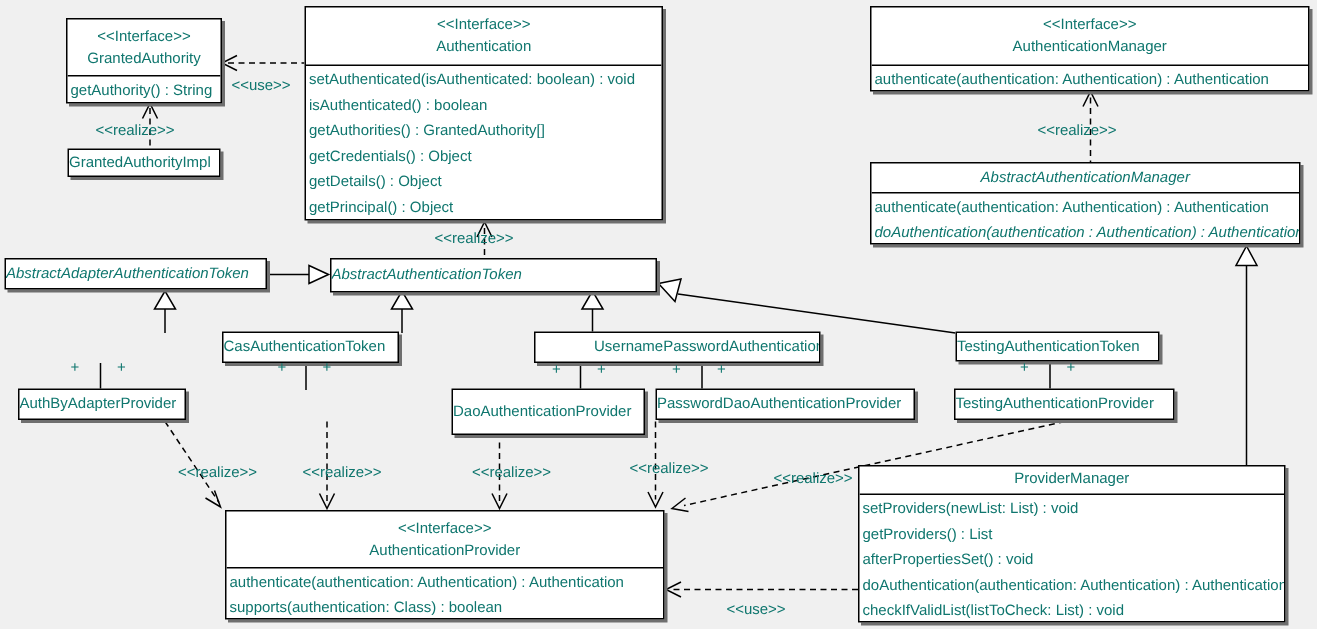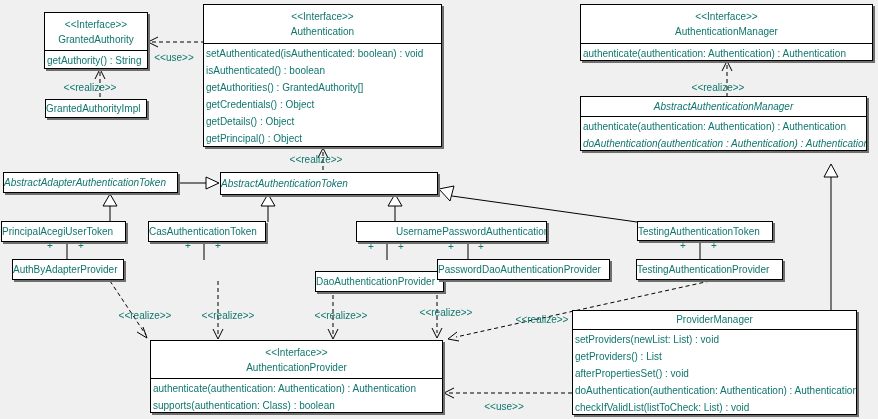--- a/index.html
+++ b/index.html
@@ -128,60 +128,57 @@
   <div class="box" style="left:580px;top:4px;width:293px;height:57px;">
     <div class="title" style="height:38px;">
       <div class="stereo">&lt;&lt;Interface&gt;&gt;</div>
       <div class="cname">AuthenticationManager</div>
     </div>
     <div class="methods">
       <div class="m">authenticate(authentication: Authentication) : Authentication</div>
     </div>
   </div>
 
-  <div class="box abstract" style="left:580px;top:96px;width:287px;height:55px;">
+  <div class="box abstract" style="left:580px;top:108px;width:287px;height:55px;">
     <div class="title one" style="height:19px;">
       <div class="cname">AbstractAuthenticationManager</div>
     </div>
     <div class="methods">
       <div class="m">authenticate(authentication: Authentication) : Authentication</div>
       <div class="m italic">doAuthentication(authentication : Authentication) : Authentication</div>
     </div>
   </div>
 
   <div class="box single abstract" style="left:3px;top:172px;width:175px;height:21px;">
     <div class="cname">AbstractAdapterAuthenticationToken</div>
   </div>
 
   <div class="box single abstract" style="left:220px;top:172px;width:218px;height:23px;">
     <div class="cname">AbstractAuthenticationToken</div>
   </div>
 
-  <div class="box single" style="left:1px;top:221px;width:125px;height:21px;">
-    <div class="cname">PrincipalAcegiUserToken</div>
-  </div>
 
   <div class="box single" style="left:148px;top:221px;width:118px;height:21px;">
     <div class="cname">CasAuthenticationToken</div>
   </div>
 
   <div class="box single" style="left:356px;top:221px;width:191px;height:21px;padding-left:39px;">
     <div class="cname">UsernamePasswordAuthenticationToken</div>
   </div>
 
   <div class="box single" style="left:12px;top:259px;width:112px;height:21px;">
     <div class="cname">AuthByAdapterProvider</div>
   </div>
 
   <div class="box single" style="left:637px;top:221px;width:136px;height:20px;">
     <div class="cname">TestingAuthenticationToken</div>
   </div>
 
 
-  <div class="box single" style="left:315px;top:259px;width:129px;height:21px;margin-top:12px;">
+  <div class="box single" style="left:301px;top:259px;width:129px;height:31px;">
     <div class="cname">DaoAuthenticationProvider</div>
   </div>
 
   <div class="box single" style="left:437px;top:259px;width:173px;height:21px;">
     <div class="cname">PasswordDaoAuthenticationProvider</div>
   </div>
 
   <div class="box single" style="left:636px;top:259px;width:147px;height:21px;">
     <div class="cname">TestingAuthenticationProvider</div>
   </div>

